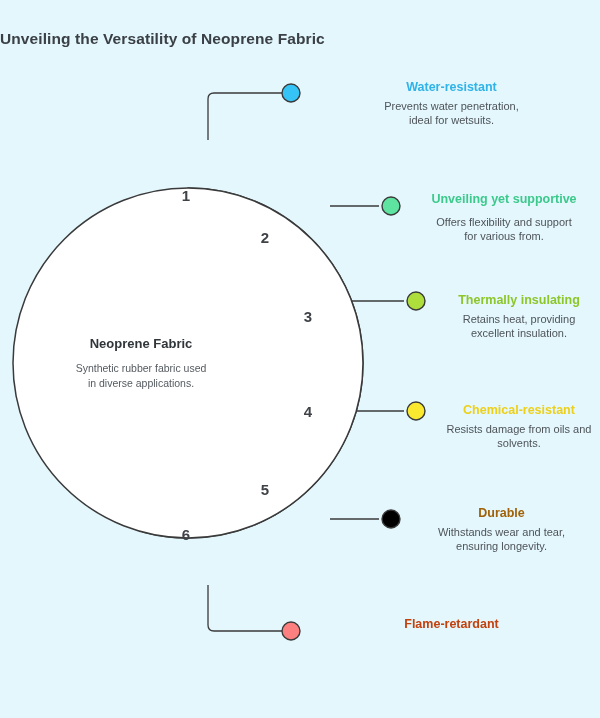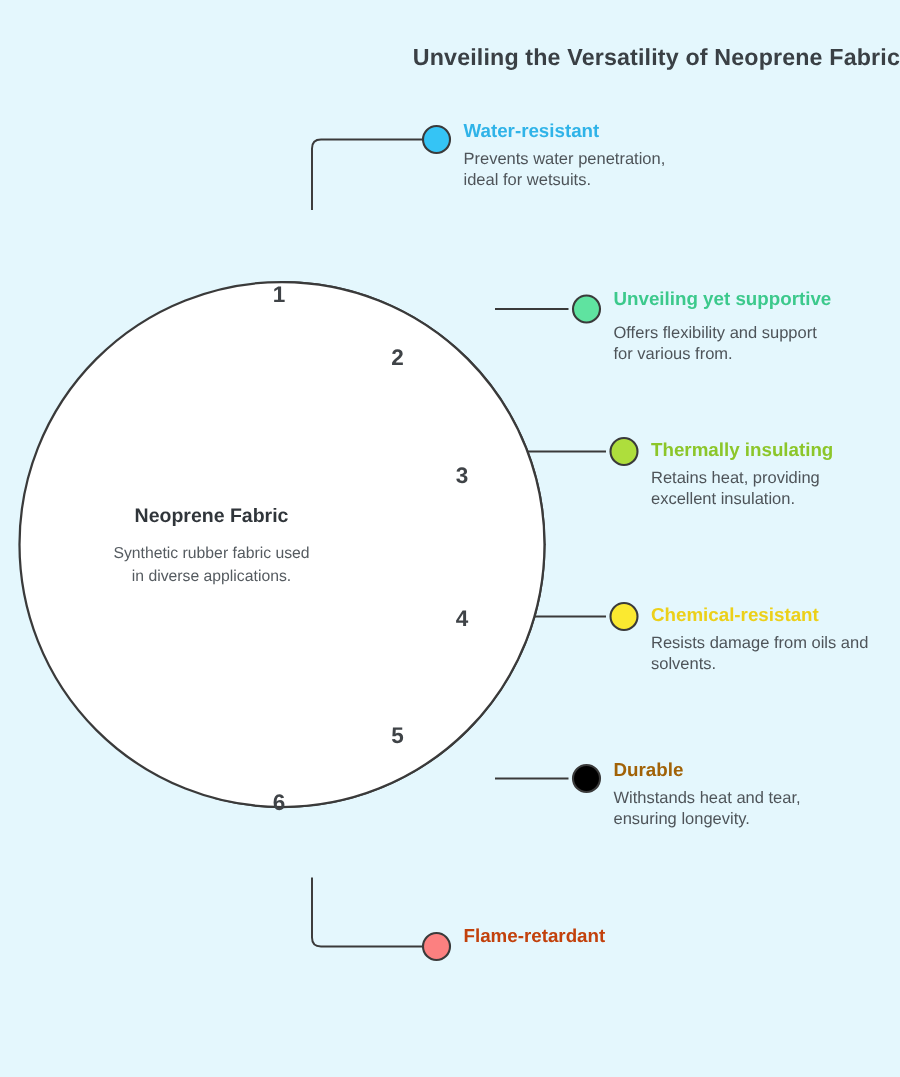--- a/index.html
+++ b/index.html
@@ -6,38 +6,38 @@
   body{
     width:600px;height:718px;
     background:#e4f7fd;
     font-family:"Liberation Sans",sans-serif;
     overflow:hidden;
     position:relative;
   }
   #stage{position:absolute;left:0;top:0;width:600px;height:718px;}
   .title{
     position:absolute;left:0;top:30px;width:600px;
-    text-align:right;
+    text-align:left;
     font-size:15.5px;font-weight:bold;color:#3a4045;
     letter-spacing:.1px;
   }
   svg.diagram{position:absolute;left:0;top:0;width:600px;height:718px;}
   .segnum{
     font-family:"Liberation Sans",sans-serif;
     font-size:15px;font-weight:bold;fill:#3f4347;
   }
   .hub-title{
     font-family:"Liberation Sans",sans-serif;
     font-size:13px;font-weight:bold;fill:#30353a;
   }
   .hub-desc{
     font-family:"Liberation Sans",sans-serif;
     font-size:10.5px;fill:#555b60;
   }
-  .item{position:absolute;}
+  .item{position:absolute;text-align:center;}
   .item-label{
     font-size:12.5px;font-weight:bold;line-height:15px;
     margin:0 0 5px 0;
   }
   .item-desc{
     font-size:11px;color:#4e5459;line-height:13.5px;
     white-space:pre-line;
   }
 </style>
 </head>
@@ -138,21 +138,21 @@
   </div>
 
   <div class="item" style="left:434px;top:403px;width:170px;">
     <div class="item-label" style="color:#ecd01a;">Chemical-resistant</div>
     <div class="item-desc">Resists damage from oils and
 solvents.</div>
   </div>
 
   <div class="item" style="left:409px;top:506px;width:185px;">
     <div class="item-label" style="color:#a16207;">Durable</div>
-    <div class="item-desc">Withstands heat and tear,
+    <div class="item-desc">Withstands wear and tear,
 ensuring longevity.</div>
   </div>
 
   <div class="item" style="left:309px;top:617px;width:285px;">
     <div class="item-label" style="color:#c2410c;">Flame-retardant</div>
   </div>
 
 </div>
 
 </body></html>

